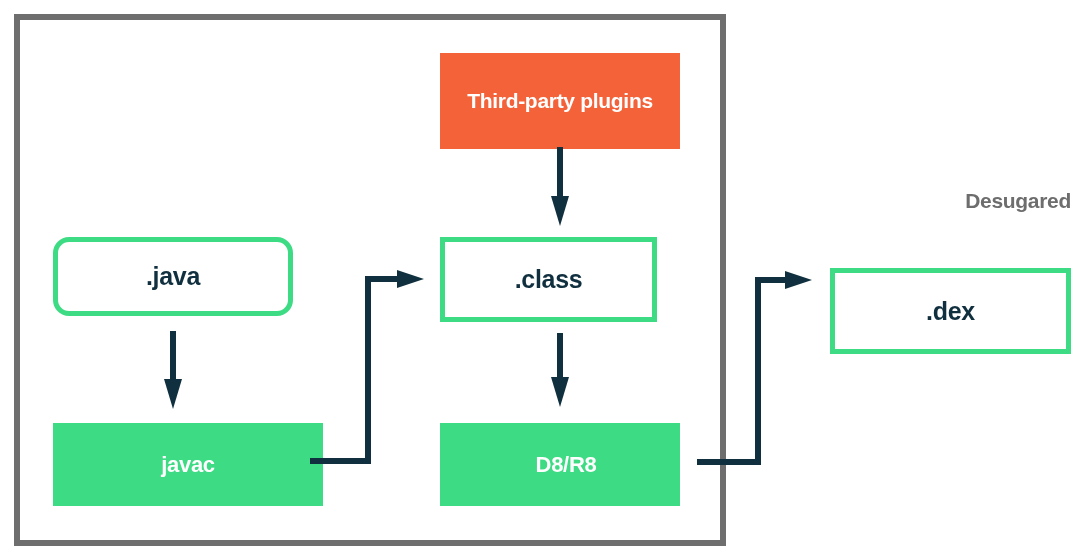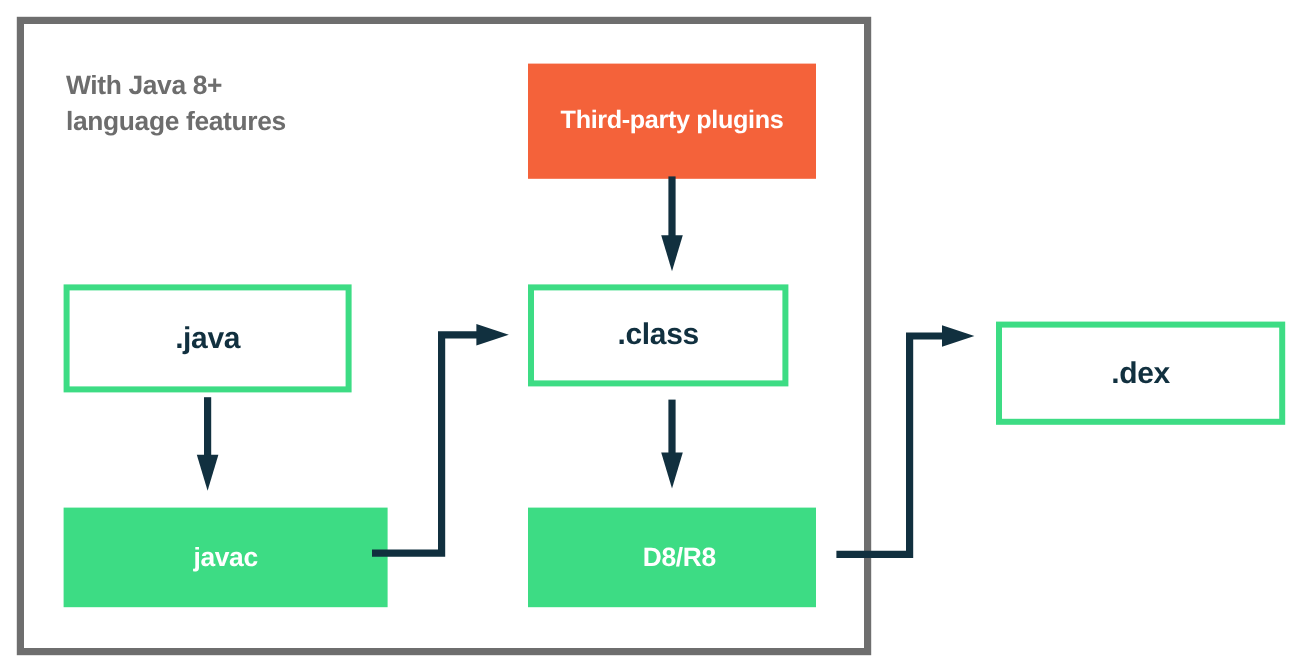--- a/index.html
+++ b/index.html
@@ -45,21 +45,21 @@
   .fill-green {
     background: var(--green);
     color: var(--white);
     font-size: 22px;
   }
   .fill-orange {
     background: var(--orange);
     color: var(--white);
     font-size: 21px;
   }
-  .node-java  { left: 53px;  top: 237px; width: 240px; height: 90px; }
+  .node-java  { left: 53px;  top: 237px; width: 240px; height: 79px; border-radius: 16px; }
   .node-class { left: 440px; top: 237px; width: 217px; height: 85px; }
   .node-dex   { left: 830px; top: 236px; width: 241px; height: 86px; margin-top: 32px; }
   .node-javac { left: 53px;  top: 423px; width: 270px; height: 83px; }
   .node-d8r8  { left: 440px; top: 423px; width: 240px; height: 83px; padding-left: 12px; }
   .node-plugins { left: 440px; top: 53px; width: 240px; height: 96px; }
   .note {
     position: absolute;
     left: 55px; top: 56px;
     font-size: 22px; font-weight: 700;
     line-height: 30px;
@@ -89,37 +89,34 @@
   }
   svg.arrows polygon { fill: var(--navy); }
 </style>
 </head>
 <body>
 
 <div class="canvas">
 
   <div class="outer-frame"></div>
 
-  <div class="note">
-    <div>With Java 8+</div>
-    <div>language features</div>
-  </div>
 
   <div class="node fill-orange node-plugins">
     <span>Third-party plugins</span>
   </div>
 
   <div class="node outline-box node-java">
     <span>.java</span>
   </div>
 
   <div class="node outline-box node-class">
     <span>.class</span>
   </div>
 
+  <div class="desugared">Desugared</div>
 
   <div class="node outline-box node-dex">
     <span>.dex</span>
   </div>
 
   <div class="node fill-green node-javac">
     <span>javac</span>
   </div>
 
   <div class="node fill-green node-d8r8">

